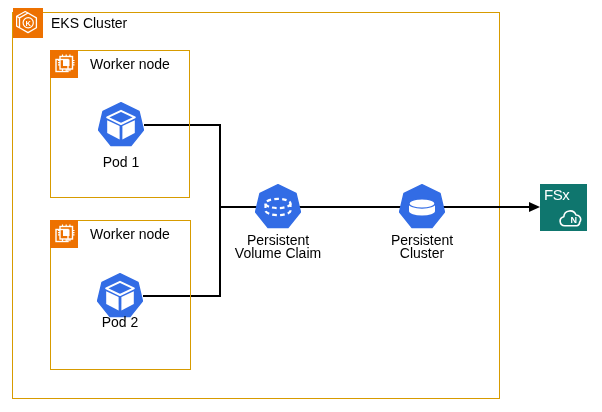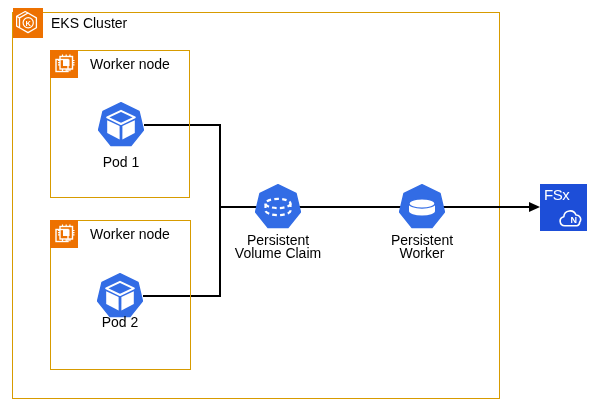--- a/index.html
+++ b/index.html
@@ -35,21 +35,21 @@
   .pod2-line{left:143px;top:295px;width:78px;}
   .trunk-line{left:219px;top:124px;height:173px;}
   .mid-line1{left:220px;top:206px;width:37px;}
   .mid-line2{left:299px;top:206px;width:102px;}
   .arrow-line{left:443px;top:206px;width:87px;}
   .arrow-head{
     position:absolute;left:529px;top:202px;width:0;height:0;
     border-top:5px solid transparent;border-bottom:5px solid transparent;
     border-left:11px solid #000000;
   }
-  .fsx{position:absolute;left:540px;top:184px;width:47px;height:47px;background:#1d4ed8;}
+  .fsx{position:absolute;left:540px;top:184px;width:47px;height:47px;background:#0f766e;}
   .fsx-label{position:absolute;left:4px;top:2px;color:#fff;font-size:15px;font-weight:500;letter-spacing:-0.5px;}
   .fsx-cloud{position:absolute;right:1px;bottom:3px;}
   .fsx-n{position:absolute;right:10px;bottom:6px;color:#fff;font-size:9px;font-weight:bold;}
 </style>
 </head>
 <body>
 
 <div class="canvas">
 
   <div class="box eks-box"></div>
@@ -129,21 +129,21 @@
 
   <div class="k8s-icon pv-icon">
     <svg width="46" height="46" viewBox="0 0 46 46">
       <polygon points="23,0.8 41,9.5 45.4,28 33,43.6 13,43.6 0.6,28 5,9.5" fill="#326CE5" stroke="#326CE5" stroke-width="1.5" stroke-linejoin="round"></polygon>
       <path d="M10,19.5 L36,19.5 L36,27 A13,4.6 0 0 1 10,27 Z" fill="#fff"></path>
       <ellipse cx="23" cy="19.5" rx="13" ry="4.6" fill="#fff" stroke="#326CE5" stroke-width="1.3"></ellipse>
     </svg>
   </div>
   <div class="label center-label pv-label">
     <span>Persistent</span><br>
-    <span>Worker</span>
+    <span>Cluster</span>
   </div>
 
   <div class="fsx">
     <span class="fsx-label">FSx</span>
     <svg class="fsx-cloud" width="27" height="19" viewBox="0 0 27 19">
       <path d="M5.8,16.8 a4.6,4.6 0 0 1 -1,-9.1 a6.3,6.3 0 0 1 12.2,-1.7 a4.4,4.4 0 0 1 3.6,7.2 a3.5,3.5 0 0 1 -2.6,3.6 z" fill="none" stroke="#fff" stroke-width="1.6" stroke-linejoin="round"></path>
     </svg>
     <span class="fsx-n">N</span>
   </div>
 

